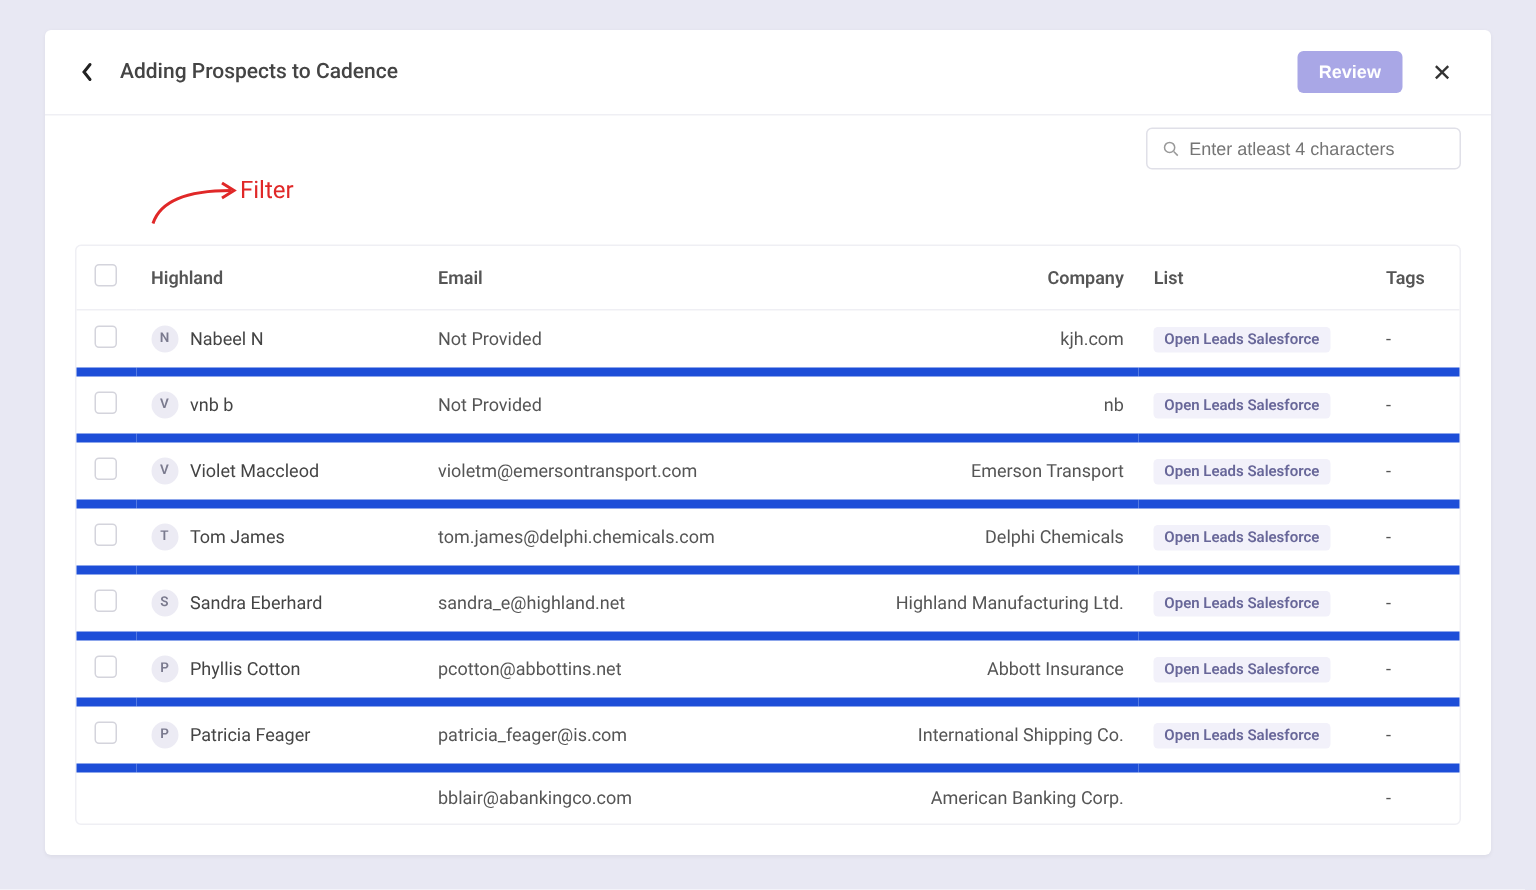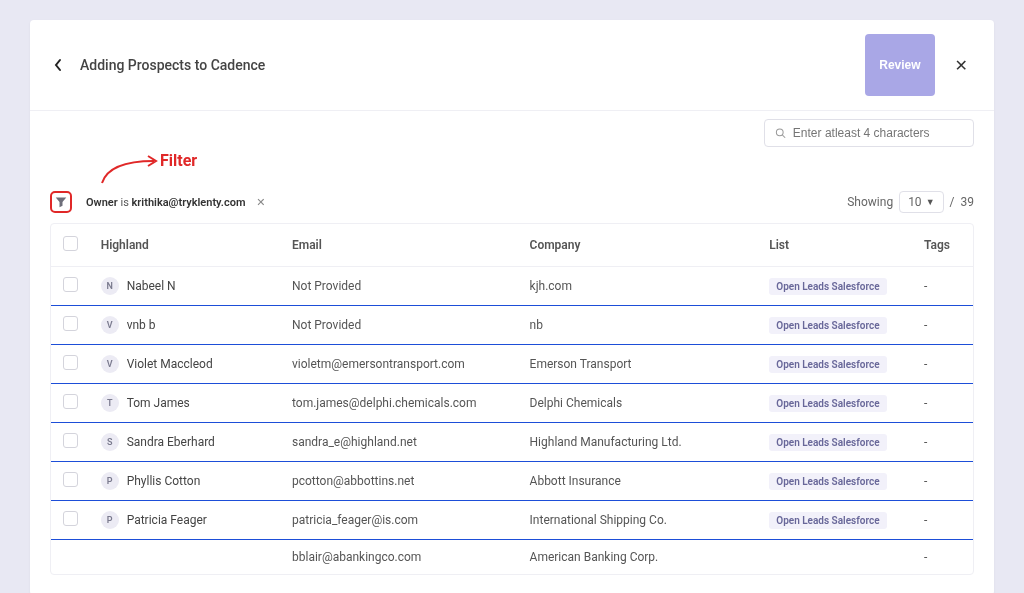--- a/index.html
+++ b/index.html
@@ -27,21 +27,21 @@
   margin-right: 14px;
   cursor: pointer;
   display: flex; align-items: center; justify-content: center;
 }
 .title { font-size: 14px; color: #444; font-weight: 500; }
 .spacer { flex: 1; }
 .review-btn {
   background: #a9a7e6;
   color: #fff;
   border: none;
-  padding: 24px 14px;
+  padding: 7px 14px;
   border-radius: 4px;
   font-size: 12px;
   font-weight: 600;
   cursor: pointer;
   margin-right: 14px;
 }
 .close-icon {
   cursor: pointer;
   font-size: 16px;
   color: #333;
@@ -68,21 +68,21 @@
   outline: none;
   font-size: 12px;
   color: #999;
   width: 100%;
 }
 .annot-row { position: relative; height: 34px; }
 .annot-label {
   position: absolute;
   left: 110px; top: -6px;
   color: #e02828;
-  font-weight: 700;
+  font-weight: 400;
   font-size: 16px;
 }
 .annot-arrow {
   position: absolute;
   left: 44px; top: -2px;
   width: 70px; height: 30px;
 }
 .filterrow {
   display: flex;
   align-items: center;
@@ -125,34 +125,34 @@
   font-size: 12px;
   font-weight: 600;
   color: #555;
   padding: 12px 10px;
   border-bottom: 1px solid #efeff4;
 }
 td {
   padding: 10px;
   font-size: 12px;
   color: #555;
-  border-bottom: 1px solid #1d4ed8;
+  border-bottom: 6px solid #1d4ed8;
 }
 tr:last-child td { border-bottom: none; }
 .checkbox {
   width: 15px; height: 15px;
   border: 1.5px solid #d4d4dc;
   border-radius: 3px;
   cursor: pointer;
   display: inline-block;
 }
 .col-check { width: 40px; text-align: center; }
 .col-prospect { width: 200px; }
 .col-email { width: 240px; }
-.col-company { width: 250px; }
+.col-company { width: 250px; text-align: right; }
 .col-list { width: 160px; }
 .col-tags { width: 60px; text-align: left; }
 .avatar {
   width: 18px; height: 18px;
   border-radius: 50%;
   background: #ecebf4;
   color: #7a7a8e;
   font-size: 9px;
   font-weight: 600;
   display: inline-flex;
@@ -201,42 +201,20 @@
     </div>
 
     <div class="annot-row">
       <svg class="annot-arrow" viewBox="0 0 70 30">
         <path d="M 8 28 Q 15 6 60 6" stroke="#e02828" stroke-width="2" fill="none"></path>
         <path d="M 54 1 L 62 6 L 54 11" stroke="#e02828" stroke-width="2" fill="none"></path>
       </svg>
       <span class="annot-label">Filter</span>
     </div>
 
-    <div class="filterrow">
-      <span class="filter-icon-box">
-        <svg width="12" height="12" viewBox="0 0 16 16">
-            <path d="M1 2 h14 l-5 6 v5 l-4 2 v-7 z"></path>
-          </svg>
-      </span>
-      <span class="chip">
-        <b>Owner</b>
-        <span>is</span>
-        <b>krithika@tryklenty.com</b>
-        <span class="chip-x">✕</span>
-      </span>
-      <span class="showing">
-        <span>Showing</span>
-        <span class="perpage">
-          <span>10</span>
-          <span class="caret-down">▼</span>
-        </span>
-        <span>/</span>
-        <span>39</span>
-      </span>
-    </div>
 
     <div class="table-wrap">
       <table>
         <thead>
           <tr>
             <th class="col-check"><span class="checkbox"></span></th>
             <th class="col-prospect">Highland</th>
             <th class="col-email">Email</th>
             <th class="col-company">Company</th>
             <th class="col-list">List</th>

